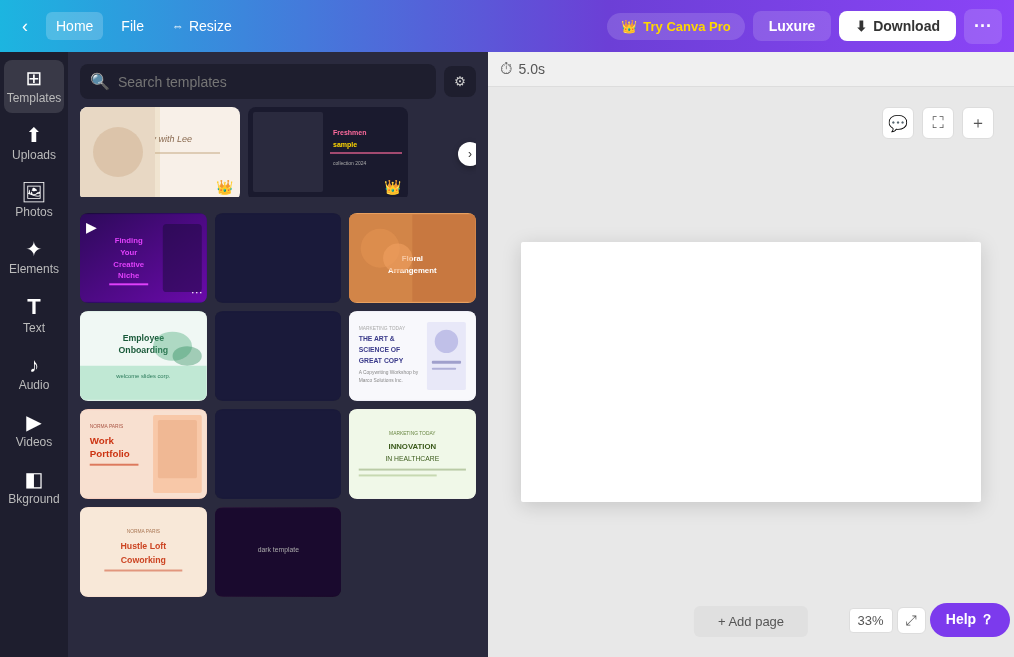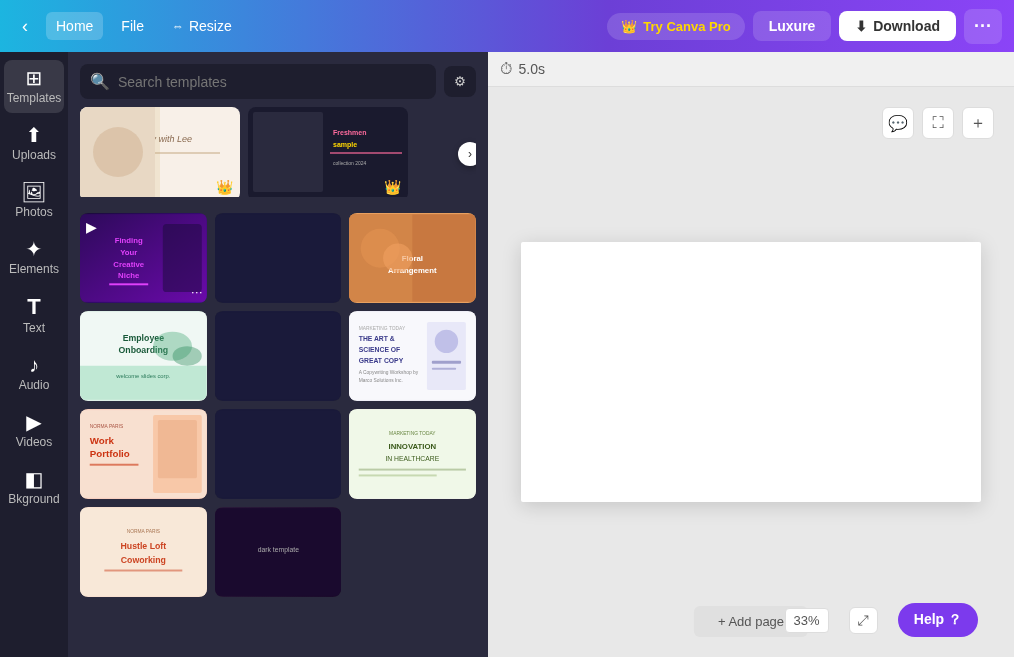--- a/index.html
+++ b/index.html
@@ -130,22 +130,22 @@
     .canvas-frame {
       background: #fff; box-shadow: 0 4px 20px rgba(0,0,0,0.15);
       width: 460px; height: 260px; border-radius: 2px;
     }
     .add-page-btn {
       position: absolute; bottom: 20px; left: 50%; transform: translateX(-50%);
       background: #e0e0e0; border: none; border-radius: 6px; cursor: pointer;
       padding: 8px 24px; color: #555; font-size: 13px; white-space: nowrap;
     }
     .zoom-controls {
-      position: absolute; bottom: 20px; right: 36px;
-      display: flex; align-items: center; gap: 20px;
+      position: absolute; bottom: 20px; right: 4px;
+      display: flex; align-items: center; gap: 4px;
     }
     .zoom-pct { font-size: 13px; color: #555; background: #fff; padding: 4px 8px; border-radius: 4px; border: 1px solid #ddd; }
     .zoom-expand-btn {
       background: #fff; border: 1px solid #ddd; border-radius: 6px; cursor: pointer;
       padding: 4px 8px; color: #555; font-size: 14px;
     }
     .help-btn {
       background: #7c3aed; border: none; border-radius: 20px; cursor: pointer;
       padding: 8px 16px; color: #fff; font-size: 14px; font-weight: 600;
       display: flex; align-items: center; gap: 6px;

